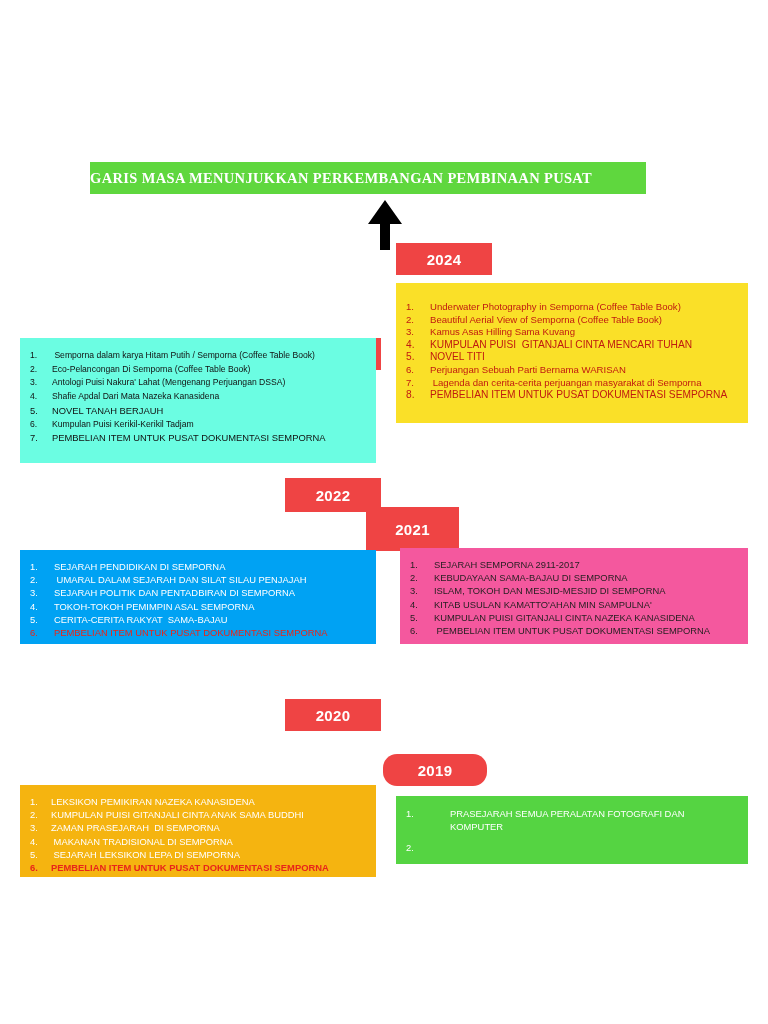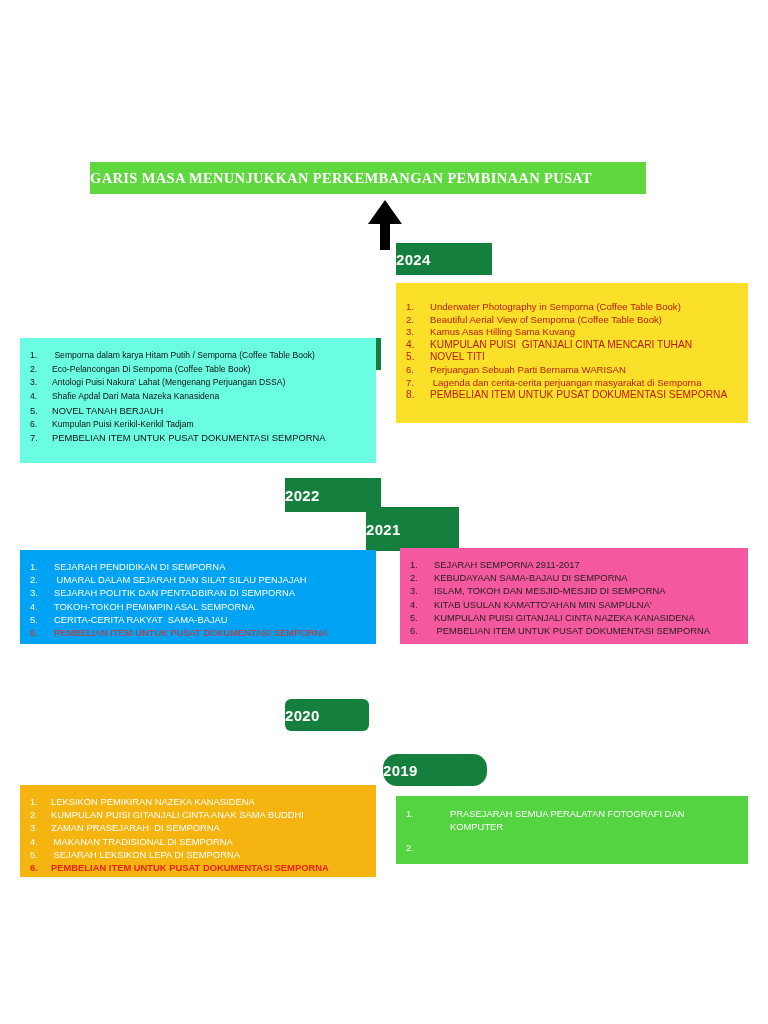--- a/index.html
+++ b/index.html
@@ -47,24 +47,24 @@
     position: absolute;
     left: 366px;
     top: 200px;
     width: 38px;
     height: 50px;
   }
 
   
   .year-tag {
     position: absolute;
-    background: #15803d;
+    background: #ef4444;
     display: flex;
     align-items: center;
-    justify-content: flex-start;
+    justify-content: center;
     box-sizing: border-box;
   }
   .year-tag span {
     color: #ffffff;
     font-weight: bold;
     font-size: 15px;
     letter-spacing: 0.3px;
   }
 
   
@@ -226,21 +226,21 @@
   </div>
 
   <div class="year-tag" style="left:285px; top:478px; width:96px; height:34px;">
     <span>2022</span>
   </div>
 
   <div class="year-tag" style="left:366px; top:507px; width:93px; height:44px;">
     <span>2021</span>
   </div>
 
-  <div class="year-tag" style="left:285px; top:699px; width:84px; height:32px;border-radius:6px;">
+  <div class="year-tag" style="left:285px; top:699px; width:96px; height:32px;">
     <span>2020</span>
   </div>
 
   <div class="year-tag" style="left:383px; top:754px; width:104px; height:32px;border-radius:14px;">
     <span>2019</span>
   </div>
 
   <div class="box" id="box-2024">
     <ol>
       <li><span class="num">1.</span><span>Underwater Photography in Semporna (Coffee Table Book)</span></li>

